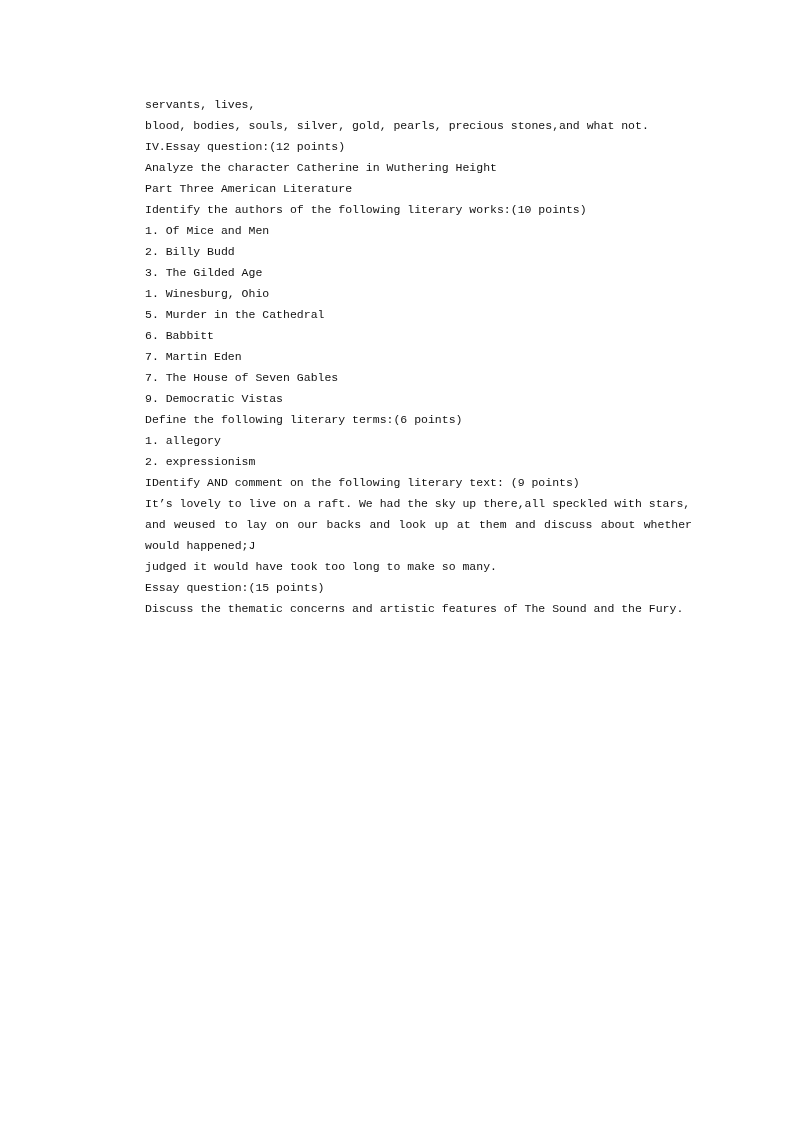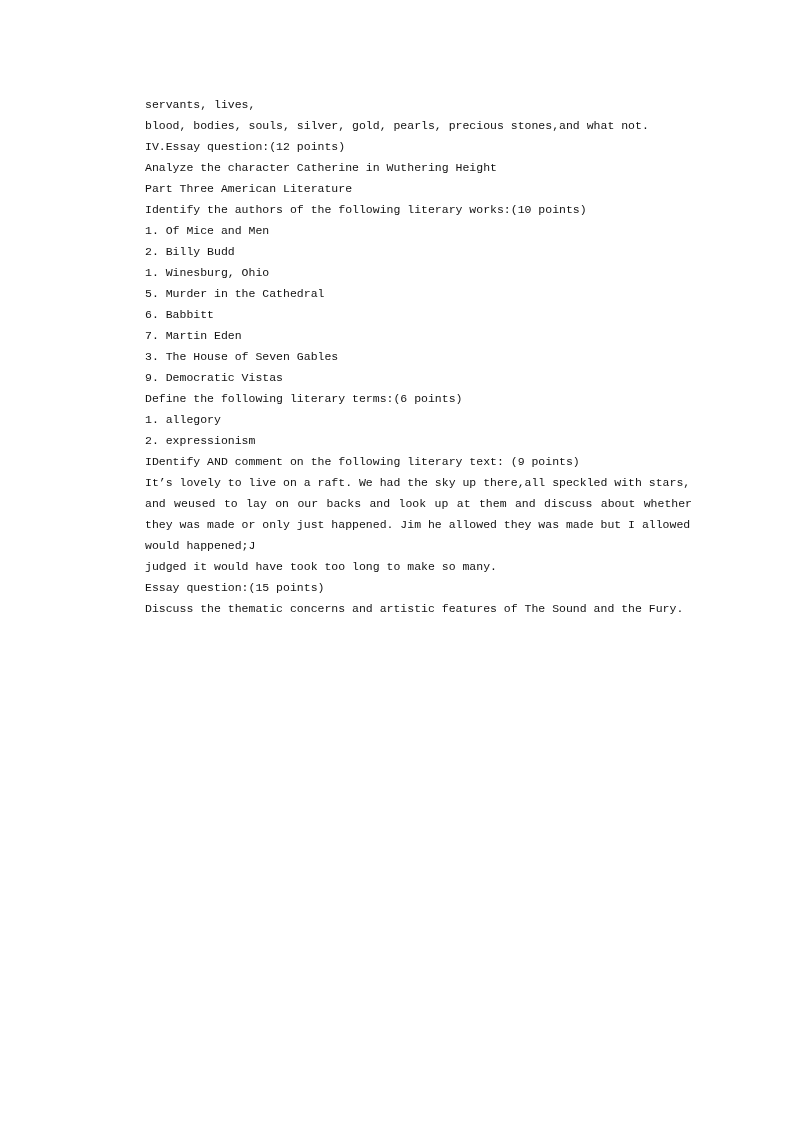--- a/index.html
+++ b/index.html
@@ -37,30 +37,30 @@
 
 <div class="page">
   <div class="line">servants, lives,</div>
   <div class="line">blood, bodies, souls, silver, gold, pearls, precious stones,and what not.</div>
   <div class="line">IV.Essay question:(12 points)</div>
   <div class="line">Analyze the character Catherine in Wuthering Height</div>
   <div class="line">Part Three American Literature</div>
   <div class="line">Identify the authors of the following literary works:(10 points)</div>
   <div class="line">1. Of Mice and Men</div>
   <div class="line">2. Billy Budd</div>
+  <div class="line">3. The Gilded Age</div>
   <div class="line">1. Winesburg, Ohio</div>
   <div class="line">5. Murder in the Cathedral</div>
   <div class="line">6. Babbitt</div>
   <div class="line">7. Martin Eden</div>
-  <div class="line">3. The House of Seven Gables</div>
+  <div class="line">7. The House of Seven Gables</div>
   <div class="line">9. Democratic Vistas</div>
   <div class="line">Define the following literary terms:(6 points)</div>
   <div class="line">1. allegory</div>
   <div class="line">2. expressionism</div>
   <div class="line">IDentify AND comment on the following literary text: (9 points)</div>
   <div class="line">It’s lovely to live on a raft. We had the sky up there,all speckled with stars,</div>
   <div class="line ws1">and weused to lay on our backs and look up at them and discuss about whether</div>
-  <div class="line">they was made or only just happened. Jim he allowed they was made but I allowed</div>
   <div class="line">would happened;J</div>
   <div class="line">judged it would have took too long to make so many.</div>
   <div class="line">Essay question:(15 points)</div>
   <div class="line">Discuss the thematic concerns and artistic features of The Sound and the Fury.</div>
 </div>
 
 </body></html>

